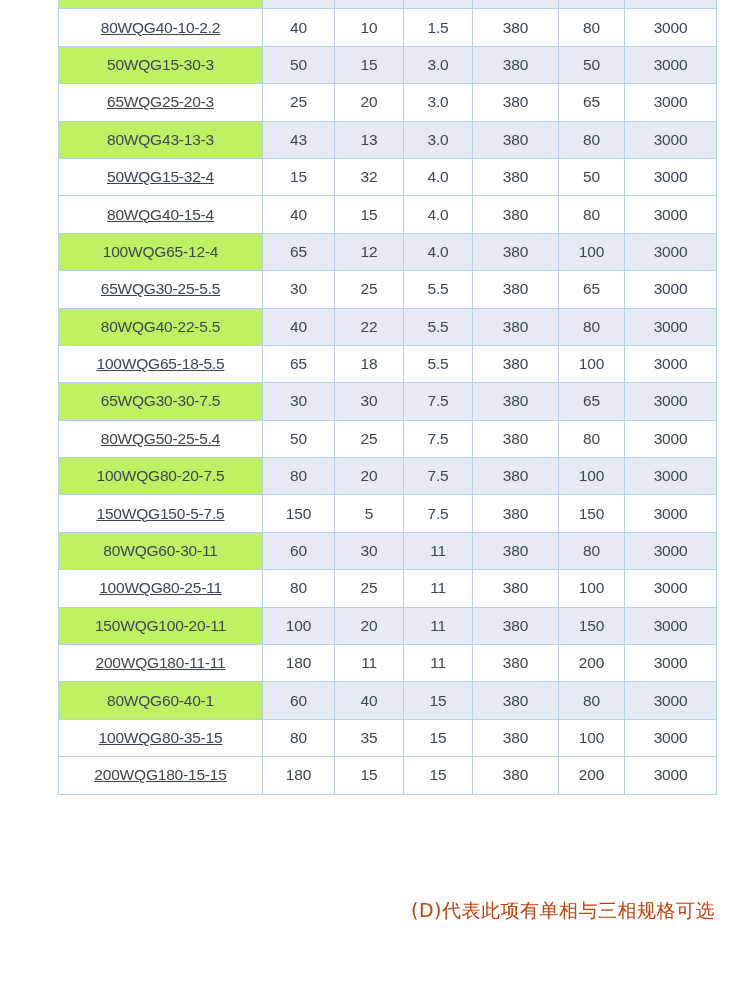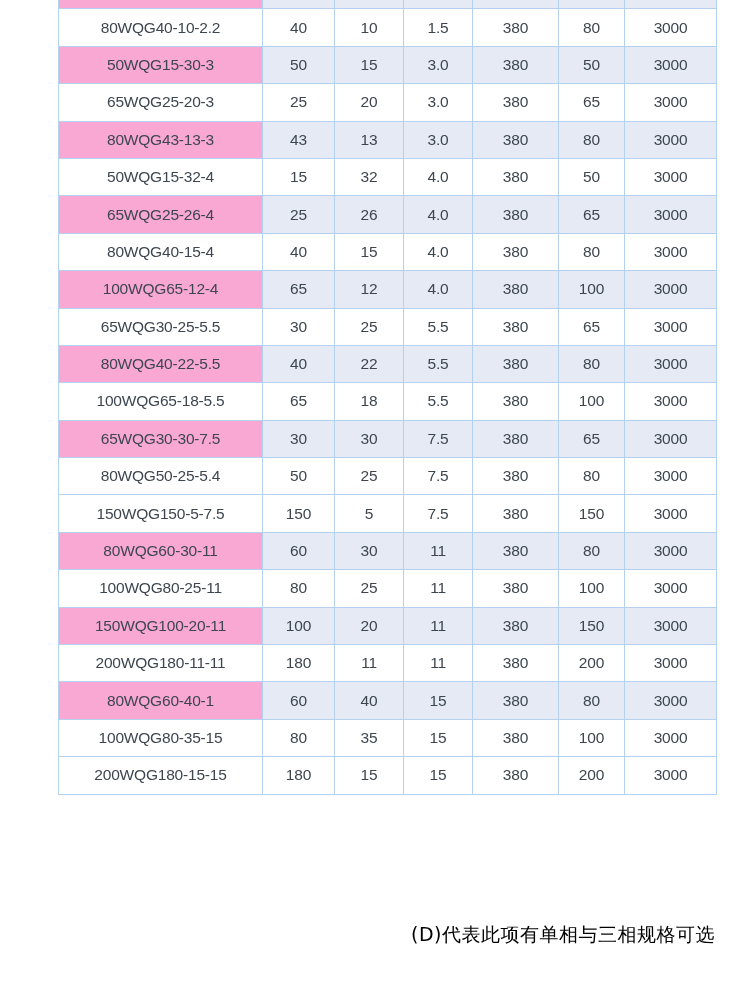--- a/index.html
+++ b/index.html
@@ -51,40 +51,39 @@
   
   td.model {
     font-size: 16px;
     color: #3c4650;
     padding-right: 14px;
     letter-spacing: -0.3px;
   }
 
   
   tr.shaded td        { background: #e6eaf4; }
-  tr.shaded td.model  { background: #f9a8d4; }
+  tr.shaded td.model  { background: #bef264; }
 
   
   tr.plain td         { background: #ffffff; }
-  tr.plain td.model   { background: #ffffff; }
+  tr.plain td.model   { background: #ffffff; text-decoration: underline; }
 
   
   table.spec-table { border: 1px solid #9ec4ea; }
 
   #footer-note {
     position: absolute;
     left: 0;
     top: 898px;
     width: 715px;
     text-align: right;
     font-size: 19px;
-    color: #000000;
+    color: #c2410c;
     font-family: "DejaVu Sans", "Liberation Sans", sans-serif;
     letter-spacing: 0.5px;
-    margin-top: 24px;
   }
 </style>
 </head>
 <body>
 
 <div id="spec-table-wrap">
   <table class="spec-table">
     <colgroup>
       <col class="c-model">
         <col class="c-flow">
@@ -142,29 +141,20 @@
         </tr>
         <tr class="plain">
           <td class="model">50WQG15-32-4</td>
           <td>15</td>
           <td>32</td>
           <td>4.0</td>
           <td>380</td>
           <td>50</td>
           <td>3000</td>
         </tr>
-        <tr class="shaded">
-          <td class="model">65WQG25-26-4</td>
-          <td>25</td>
-          <td>26</td>
-          <td>4.0</td>
-          <td>380</td>
-          <td>65</td>
-          <td>3000</td>
-        </tr>
         <tr class="plain">
           <td class="model">80WQG40-15-4</td>
           <td>40</td>
           <td>15</td>
           <td>4.0</td>
           <td>380</td>
           <td>80</td>
           <td>3000</td>
         </tr>
         <tr class="shaded">
@@ -214,20 +204,29 @@
         </tr>
         <tr class="plain">
           <td class="model">80WQG50-25-5.4</td>
           <td>50</td>
           <td>25</td>
           <td>7.5</td>
           <td>380</td>
           <td>80</td>
           <td>3000</td>
         </tr>
+        <tr class="shaded">
+          <td class="model">100WQG80-20-7.5</td>
+          <td>80</td>
+          <td>20</td>
+          <td>7.5</td>
+          <td>380</td>
+          <td>100</td>
+          <td>3000</td>
+        </tr>
         <tr class="plain">
           <td class="model">150WQG150-5-7.5</td>
           <td>150</td>
           <td>5</td>
           <td>7.5</td>
           <td>380</td>
           <td>150</td>
           <td>3000</td>
         </tr>
         <tr class="shaded">

